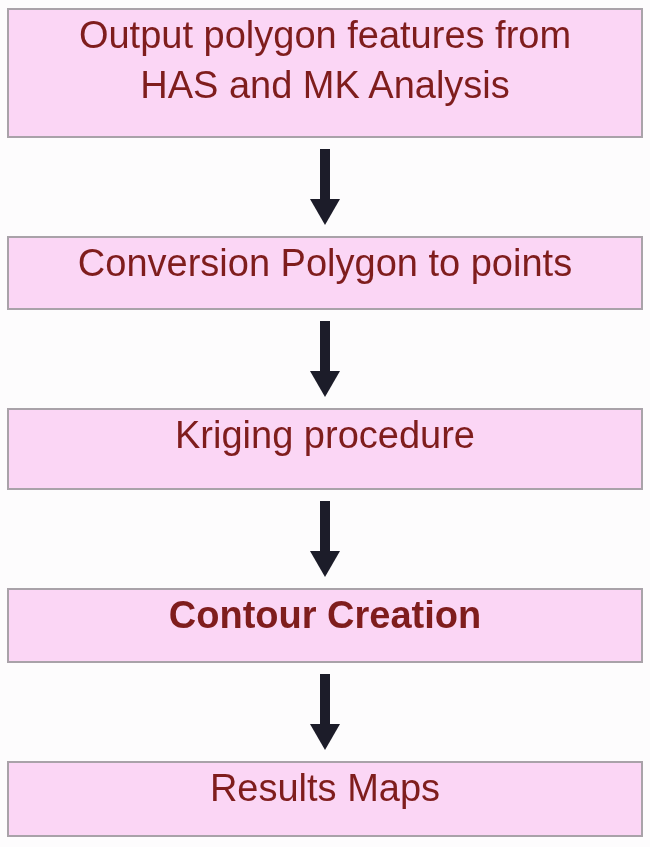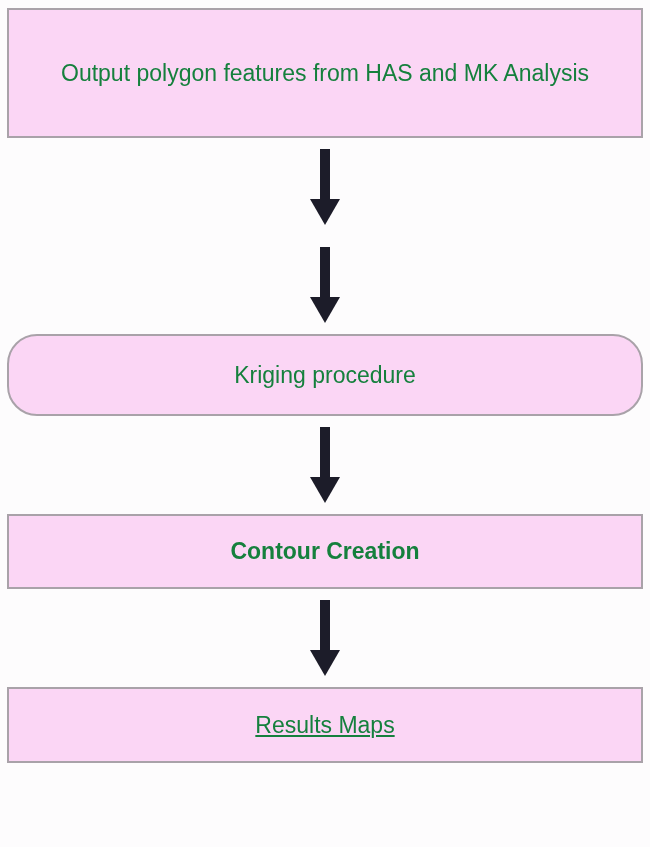--- a/index.html
+++ b/index.html
@@ -20,38 +20,38 @@
     padding: 8px 7px 10px 7px;
     display: flex;
     flex-direction: column;
     align-items: stretch;
   }
   .box {
     box-sizing: border-box;
     border: 2px solid #a9a2a9;
     background: #fbd6f5;
     display: flex;
-    align-items: center;
+    align-items: flex-start;
     justify-content: center;
     text-align: center;
-    color: #15803d;
-    font-size: 23px;
+    color: #7f1d1d;
+    font-size: 38px;
     line-height: 1.32;
     flex: none;
   }
   .box .box-label {
     display: block;
     max-width: 575px;
     margin: 0 auto;
   }
   .box-tall { height: 130px; }
   .box-short { height: 74px; }
-  .box-k { height: 82px; border-radius: 30px; }
+  .box-k { height: 82px; }
   .box-c { height: 75px; font-weight: bold; }
-  .box-r { height: 76px; text-decoration: underline; }
+  .box-r { height: 76px; }
   .arrow-gap {
     height: 98px;
     flex: none;
     display: flex;
     align-items: center;
     justify-content: center;
   }
   .arrow-gap svg {
     display: block;
   }
@@ -65,20 +65,23 @@
     <span class="box-label">Output polygon features from HAS and MK Analysis</span>
   </div>
 
   <div class="arrow-gap">
     <svg width="36" height="80" viewBox="0 0 36 80">
       <rect x="13" y="2" width="10" height="54" fill="#1c1c29"></rect>
       <polygon points="3,52 33,52 18,78" fill="#1c1c29"></polygon>
     </svg>
   </div>
 
+  <div class="box box-short">
+    <span class="box-label">Conversion Polygon to points</span>
+  </div>
 
   <div class="arrow-gap">
     <svg width="36" height="80" viewBox="0 0 36 80">
       <rect x="13" y="2" width="10" height="54" fill="#1c1c29"></rect>
       <polygon points="3,52 33,52 18,78" fill="#1c1c29"></polygon>
     </svg>
   </div>
 
   <div class="box box-k">
     <span class="box-label">Kriging procedure</span>

